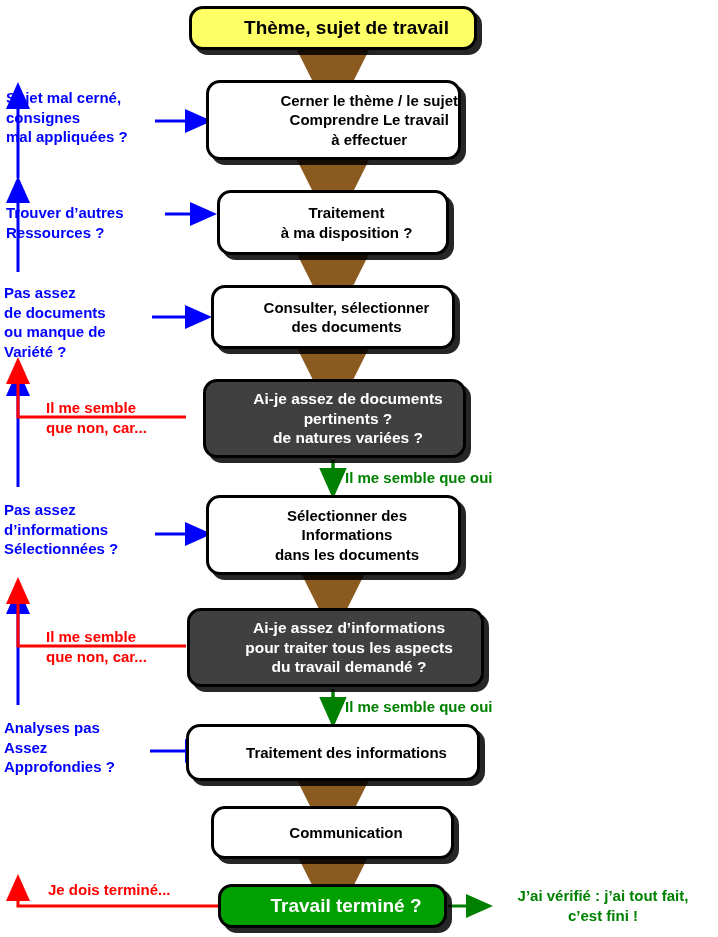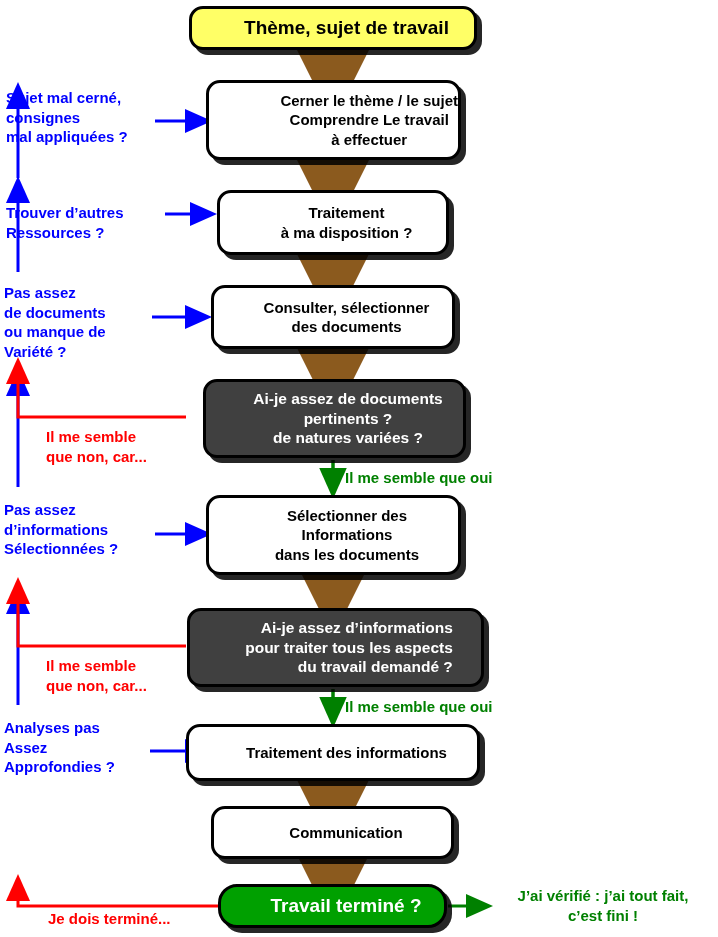--- a/index.html
+++ b/index.html
@@ -44,32 +44,31 @@
   .node.decision {
     background: #404040;
     color: #ffffff;
     border: 3px solid #000000;
     font-size: 15.5px;
   }
   .node.end {
     background: #00a000;
     color: #ffffff;
     font-size: 19px;
-    border-radius: 19px;
   }
   .side-label {
     position: absolute;
     font-weight: bold;
     font-size: 15px;
     line-height: 1.3;
     white-space: pre-line;
     z-index: 4;
   }
   .side-label.blue { color: #0000ff; }
-  .side-label.red  { color: #ff0000; margin-top: 29px; }
+  .side-label.red  { color: #ff0000; }
   .side-label.green{ color: #008000; }
   .svg-layer {
     position: absolute;
     left: 0;
     top: 0;
     width: 718px;
     height: 937px;
     z-index: 1;
   }
 </style>
@@ -160,21 +159,21 @@
 pertinents ?
 de natures variées ?</span>
   </div>
 
   <div class="node proc" style="left:206px; top:495px; width:255px; height:80px; white-space:pre-line;">
     <span>Sélectionner des
 Informations
 dans les documents</span>
   </div>
 
-  <div class="node decision" style="left:187px; top:608px; width:297px; height:79px; white-space:pre-line;text-align:right;">
+  <div class="node decision" style="left:187px; top:608px; width:297px; height:79px; white-space:pre-line;">
     <span>Ai-je assez d’informations
 pour traiter tous les aspects
 du travail demandé ?</span>
   </div>
 
   <div class="node proc" style="left:186px; top:724px; width:294px; height:57px;">
     <span>Traitement des informations</span>
   </div>
 
   <div class="node proc" style="left:211px; top:806px; width:243px; height:53px;">

